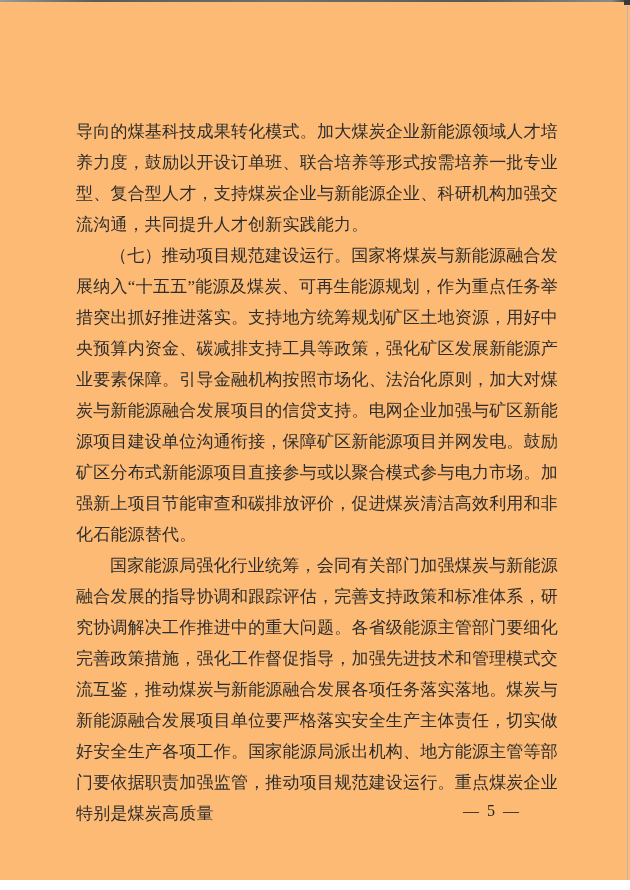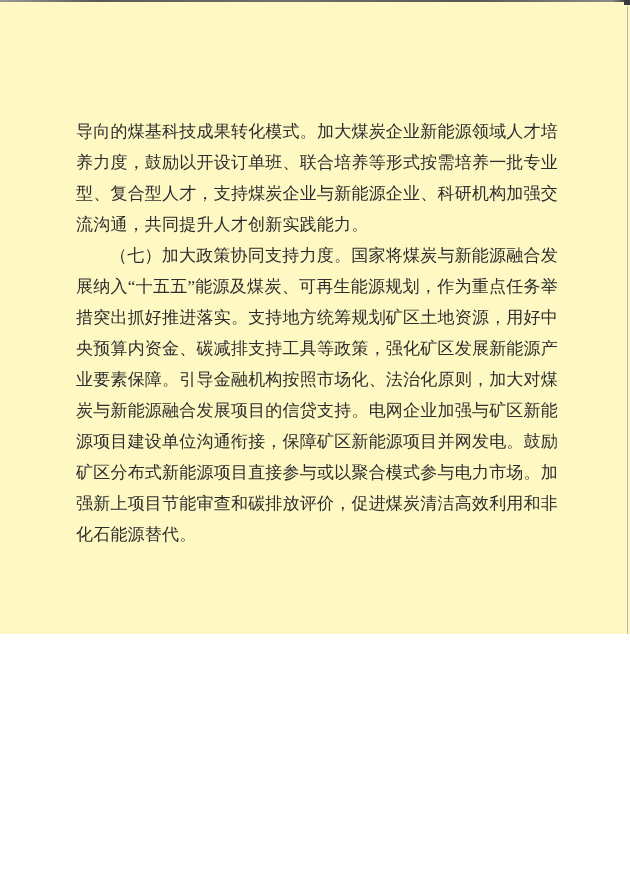--- a/index.html
+++ b/index.html
@@ -2,22 +2,22 @@
 <html lang="zh"><head>
 <meta charset="utf-8">
 <style>
   html, body {
     margin: 0;
     padding: 0;
   }
   .page {
     position: relative;
     width: 630px;
-    height: 634px;
-    background: #fef9c3;
+    height: 880px;
+    background: #fdba74;
     overflow: hidden;
   }
   
   .scan-line-top {
     position: absolute;
     left: 0; top: 0;
     width: 630px; height: 2px;
     background: linear-gradient(to right, #9a9a9a 0%, #5a5a5a 15%, #6f6f6f 45%, #585858 75%, #8a8a8a 97%, #2f2f2f 100%);
   }
   .scan-corner-mark {
@@ -80,21 +80,22 @@
 <div class="page">
 
   <div class="scan-line-top"></div>
   <div class="scan-corner-mark"></div>
   <div class="scan-line-right"></div>
 
   <div class="content">
 
     <p class="para">导向的煤基科技成果转化模式。加大煤炭企业新能源领域人才培养力度，鼓励以开设订单班、联合培养等形式按需培养一批专业型、复合型人才，支持煤炭企业与新能源企业、科研机构加强交流沟通，共同提升人才创新实践能力。</p>
 
-    <p class="para indent"><span class="lead">（七）加大政策协同支持力度。</span><span>国家将煤炭与新能源融合发展纳入“十五五”能源及煤炭、可再生能源规划，作为重点任务举措突出抓好推进落实。支持地方统筹规划矿区土地资源，用好中央预算内资金、碳减排支持工具等政策，强化矿区发展新能源产业要素保障。引导金融机构按照市场化、法治化原则，加大对煤炭与新能源融合发展项目的信贷支持。电网企业加强与矿区新能源项目建设单位沟通衔接，保障矿区新能源项目并网发电。鼓励矿区分布式新能源项目直接参与或以聚合模式参与电力市场。加强新上项目节能审查和碳排放评价，促进煤炭清洁高效利用和非化石能源替代。</span></p>
+    <p class="para indent"><span class="lead">（七）推动项目规范建设运行。</span><span>国家将煤炭与新能源融合发展纳入“十五五”能源及煤炭、可再生能源规划，作为重点任务举措突出抓好推进落实。支持地方统筹规划矿区土地资源，用好中央预算内资金、碳减排支持工具等政策，强化矿区发展新能源产业要素保障。引导金融机构按照市场化、法治化原则，加大对煤炭与新能源融合发展项目的信贷支持。电网企业加强与矿区新能源项目建设单位沟通衔接，保障矿区新能源项目并网发电。鼓励矿区分布式新能源项目直接参与或以聚合模式参与电力市场。加强新上项目节能审查和碳排放评价，促进煤炭清洁高效利用和非化石能源替代。</span></p>
 
 
+    <p class="para indent">国家能源局强化行业统筹，会同有关部门加强煤炭与新能源融合发展的指导协调和跟踪评估，完善支持政策和标准体系，研究协调解决工作推进中的重大问题。各省级能源主管部门要细化完善政策措施，强化工作督促指导，加强先进技术和管理模式交流互鉴，推动煤炭与新能源融合发展各项任务落实落地。煤炭与新能源融合发展项目单位要严格落实安全生产主体责任，切实做好安全生产各项工作。国家能源局派出机构、地方能源主管等部门要依据职责加强监管，推动项目规范建设运行。重点煤炭企业特别是煤炭高质量</p>
 
   </div>
 
   <div class="footer-page-number">— 5 —</div>
 
 </div>
 
 </body></html>

